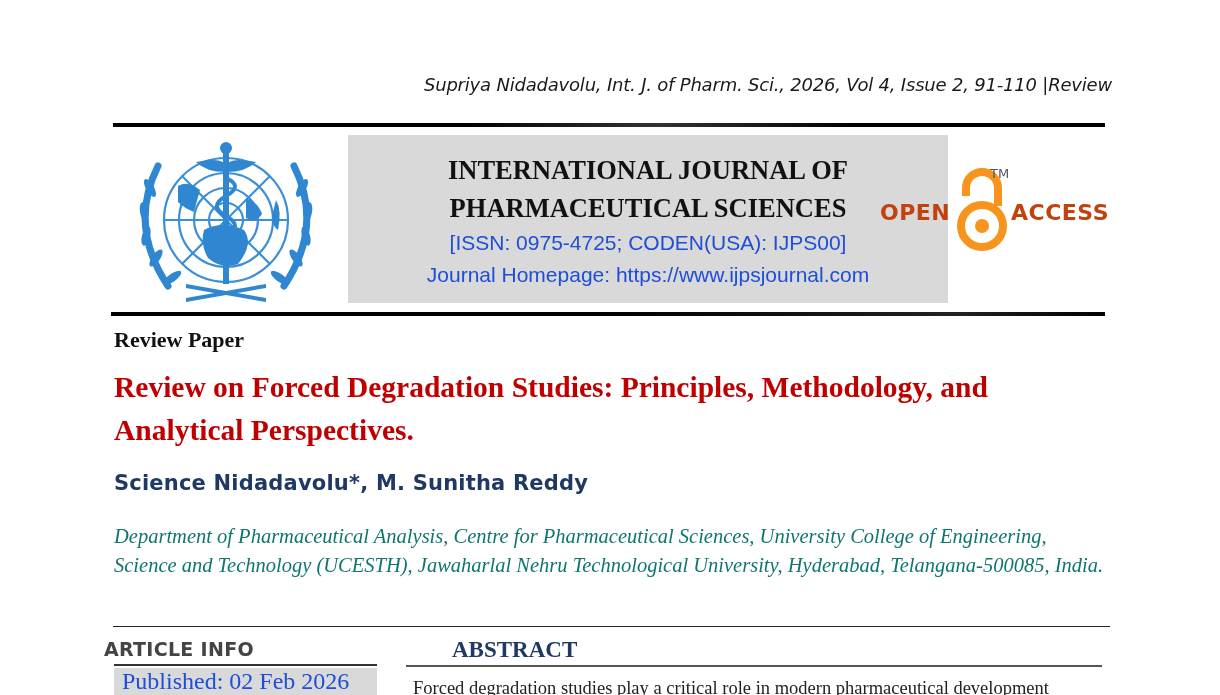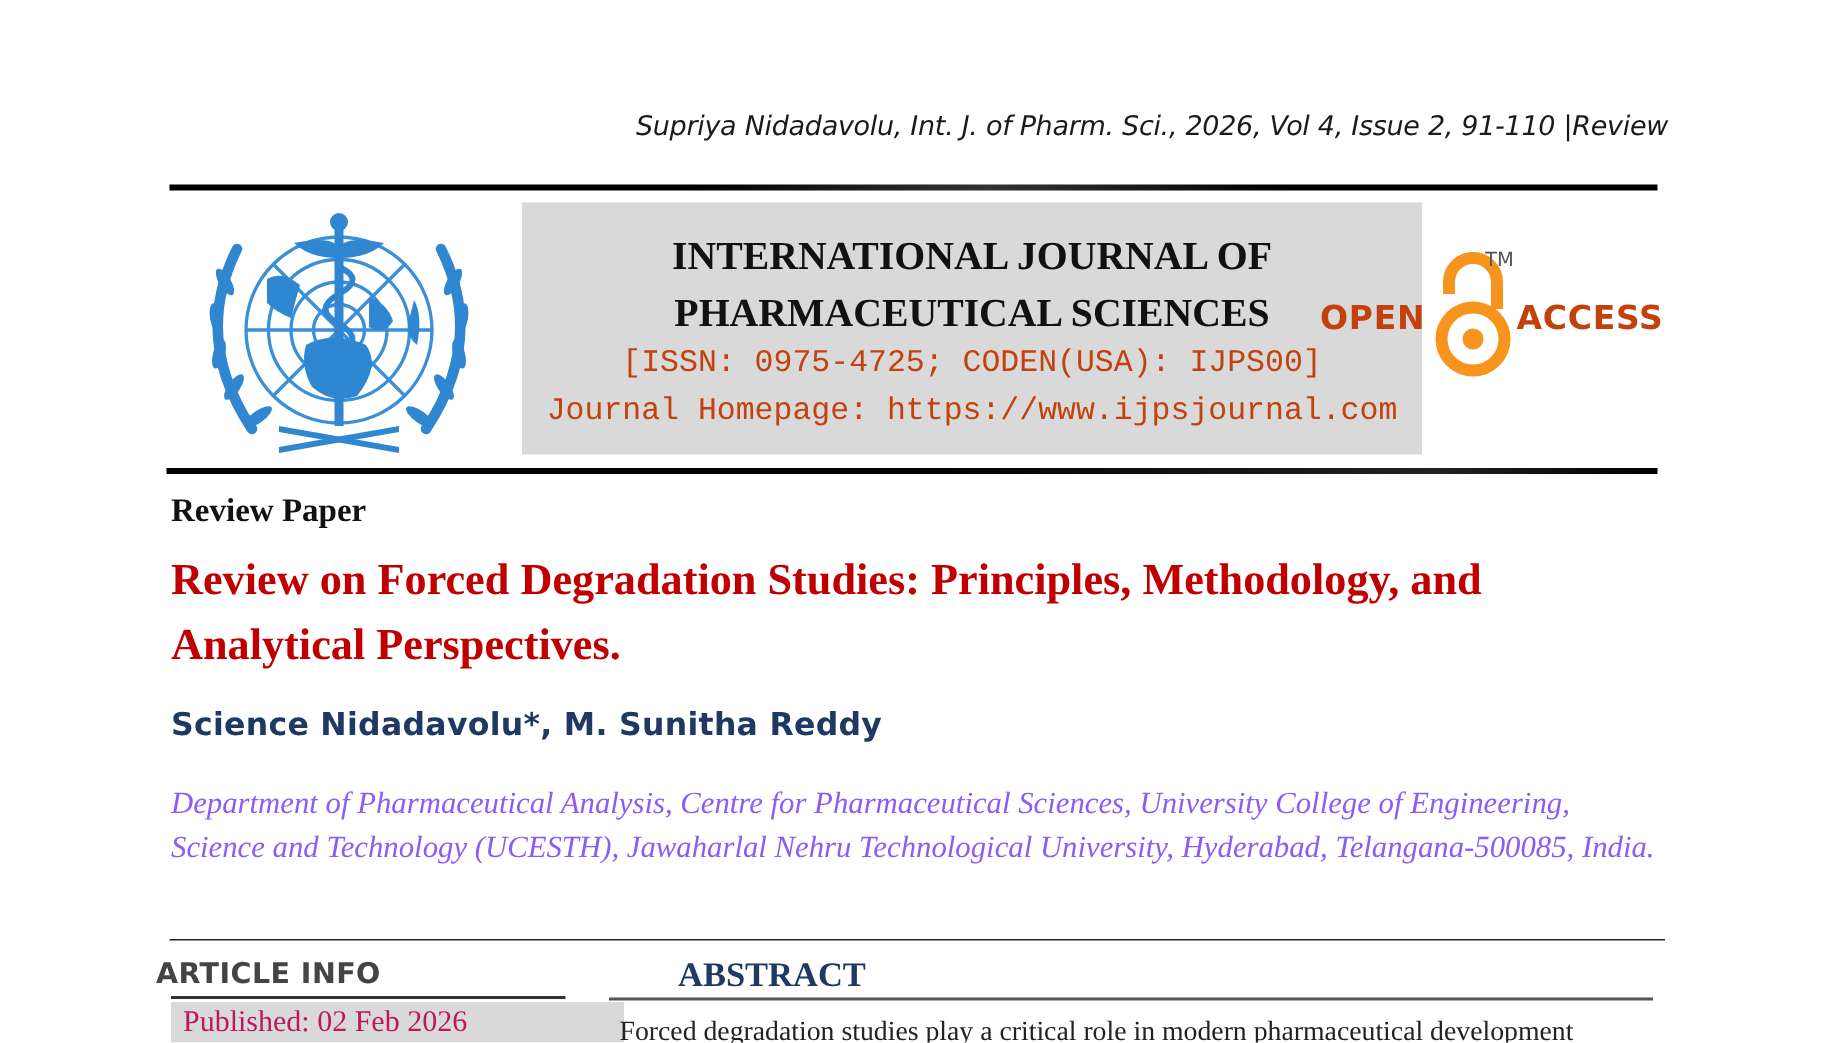--- a/index.html
+++ b/index.html
@@ -27,21 +27,21 @@
 
   .journal-box {
     position: absolute; left: 348px; top: 135px; width: 600px; height: 168px;
     background: #d9d9d9; text-align: center; padding-top: 16px;
   }
   .journal-name {
     font-family: "Liberation Serif", serif; font-weight: bold;
     font-size: 26.5px; line-height: 38px; color: #111;
   }
   .journal-issn, .journal-home {
-    font-family: Liberation Mono, monospace; font-size: 21px; line-height: 32px; color: #c2410c;
+    font-family: Liberation Sans, sans-serif; font-size: 21px; line-height: 32px; color: #1d4ed8;
   }
 
   .oa-logo {
     position: absolute; left: 880px; top: 166px; width: 230px; height: 88px;
   }
   .oa-text {
     position: absolute; top: 34px; font-family: "DejaVu Sans", sans-serif;
     font-weight: bold; font-size: 22px; color: #c2410c; letter-spacing: 0.5px;
   }
   .oa-open { left: 0; }
@@ -62,39 +62,39 @@
 
   .authors {
     position: absolute; left: 114px; top: 471px;
     font-family: "DejaVu Sans", sans-serif; font-weight: bold;
     font-size: 21px; color: #1f3864; letter-spacing: 0.2px;
   }
 
   .affiliation {
     position: absolute; left: 114px; top: 522px; width: 990px;
     font-family: "Liberation Serif", serif; font-style: italic;
-    font-size: 20.5px; line-height: 29px; color: #8b5cf6;
+    font-size: 20.5px; line-height: 29px; color: #0f766e;
   }
 
   .section-rule {
     position: absolute; left: 113px; top: 626px; width: 997px; height: 1px; background: #222;
   }
 
   .article-info-label {
     position: absolute; left: 104px; top: 638px;
     font-family: "DejaVu Sans", sans-serif; font-weight: 700;
     font-size: 19px; color: #444; letter-spacing: 0.3px;
   }
   .article-info-rule {
     position: absolute; left: 114px; top: 664px; width: 263px; height: 2px; background: #333;
   }
   .published-box {
-    position: absolute; left: 114px; top: 668px; width: 302px; height: 27px;
+    position: absolute; left: 114px; top: 668px; width: 263px; height: 27px;
     background: #d9d9d9; padding-left: 8px;
-    font-family: "Liberation Serif", serif; font-size: 20px; line-height: 27px; color: #be185d;
+    font-family: "Liberation Serif", serif; font-size: 24px; line-height: 27px; color: #1d4ed8;
   }
 
   .abstract-heading {
     position: absolute; left: 412px; top: 637px;
     font-family: "Liberation Serif", serif; font-weight: bold;
     font-size: 23px; color: #1f3864; margin-left: 40px;
   }
   .abstract-rule {
     position: absolute; left: 406px; top: 665px; width: 696px; height: 2px; background: #555;
   }

